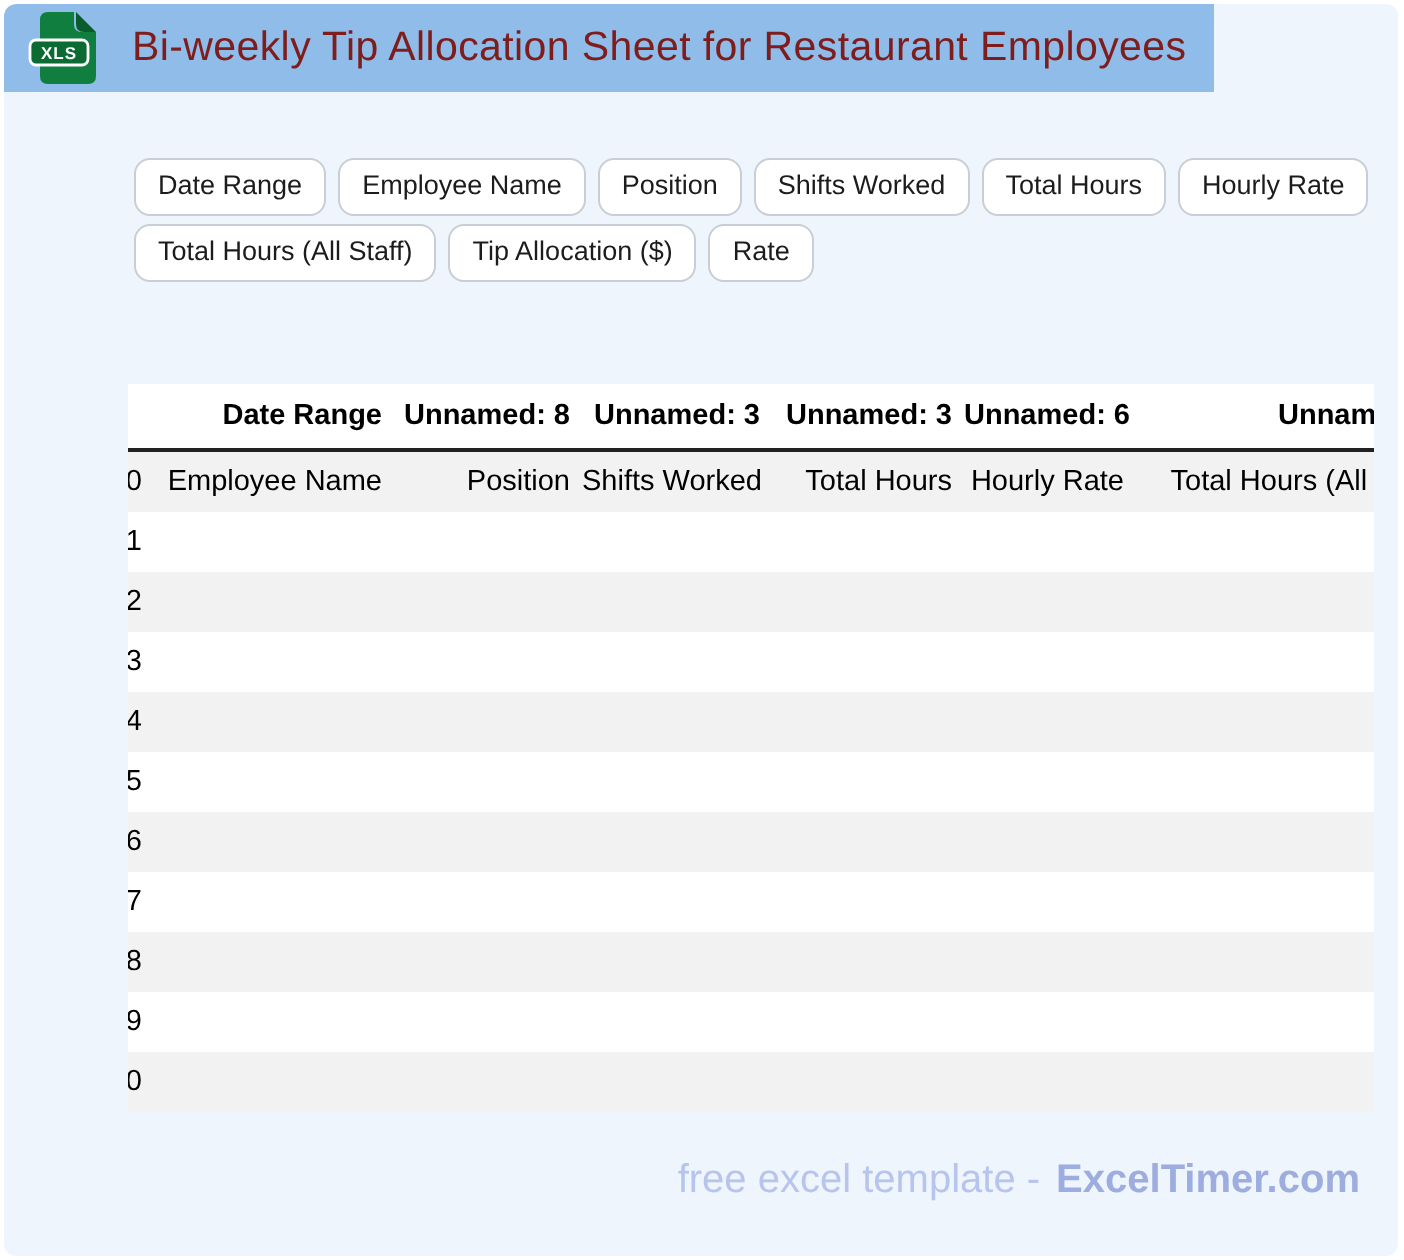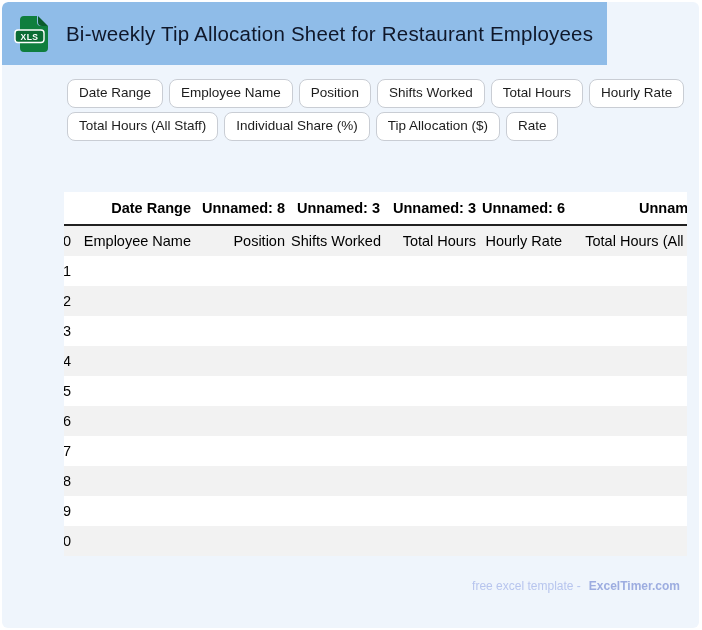--- a/index.html
+++ b/index.html
@@ -6,27 +6,27 @@
   body {
     width:702px; height:630px; position:relative; overflow:hidden;
     background:#ffffff;
     font-family:"Liberation Sans","DejaVu Sans",sans-serif;
   }
   .page {
     position:absolute; left:2px; top:2px; width:697px; height:626px;
     background:#eff5fc; border-radius:6px; overflow:hidden;
   }
   .titlebar {
-    position:absolute; left:0; top:0; width:605px; height:63px;
+    position:absolute; left:0; top:0; width:605px; height:44px;
     background:#8fbce8; border-top-left-radius:6px;
     display:flex; align-items:center;
   }
   .xls-icon { margin-left:12px; flex:0 0 auto; }
   .page-title {
-    margin:0 0 0 17px; font-size:20.5px; font-weight:500; color:#0f172a;
+    margin:0 0 0 17px; font-size:20.5px; font-weight:500; color:#7f1d1d;
     letter-spacing:0.2px; white-space:nowrap;
   }
   .chips {
     position:absolute; left:65px; top:77px; width:632px;
     display:flex; flex-wrap:wrap; gap:4px 6px;
   }
   .chip {
     background:#ffffff; border:1px solid #c9cdd4; border-radius:8px;
     padding:5px 11px; font:13.5px/1.25 "Liberation Sans","DejaVu Sans",sans-serif;
     color:#1c1c1c; white-space:nowrap;
@@ -46,21 +46,21 @@
   }
   table.sheet thead th {
     font-weight:bold; height:32px;
     border-bottom:2.5px solid #212121;
   }
   table.sheet tbody td { height:30px; font-weight:normal; }
   table.sheet th.idx, table.sheet td.idx { padding:0; }
   table.sheet tbody tr:nth-child(odd) { background:#f2f2f2; }
   .page-footer {
     position:absolute; right:19px; top:577px;
-    font-size:12px; color:#b7c5ee; white-space:nowrap;
+    font-size:20px; color:#b7c5ee; white-space:nowrap;
   }
   .brand { font-weight:bold; color:#9dade0; margin-left:8px; }
 </style>
 </head>
 <body>
 
 <div class="page">
 
   <header class="titlebar">
     <svg class="xls-icon" width="35" height="38" viewBox="0 0 35 38" aria-hidden="true">
@@ -73,21 +73,20 @@
   </header>
 
   <div class="chips" id="chips">
       <span class="chip">Date Range</span>
       <span class="chip">Employee Name</span>
       <span class="chip">Position</span>
       <span class="chip">Shifts Worked</span>
       <span class="chip">Total Hours</span>
       <span class="chip">Hourly Rate</span>
       <span class="chip">Total Hours (All Staff)</span>
-      <span class="chip">Individual Share (%)</span>
       <span class="chip">Tip Allocation ($)</span>
       <span class="chip">Rate</span>
     </div>
 
   <div class="table-wrap">
     <table class="sheet">
       <colgroup>
         <col style="width:22px">
           <col style="width:126px">
           <col style="width:94px">

